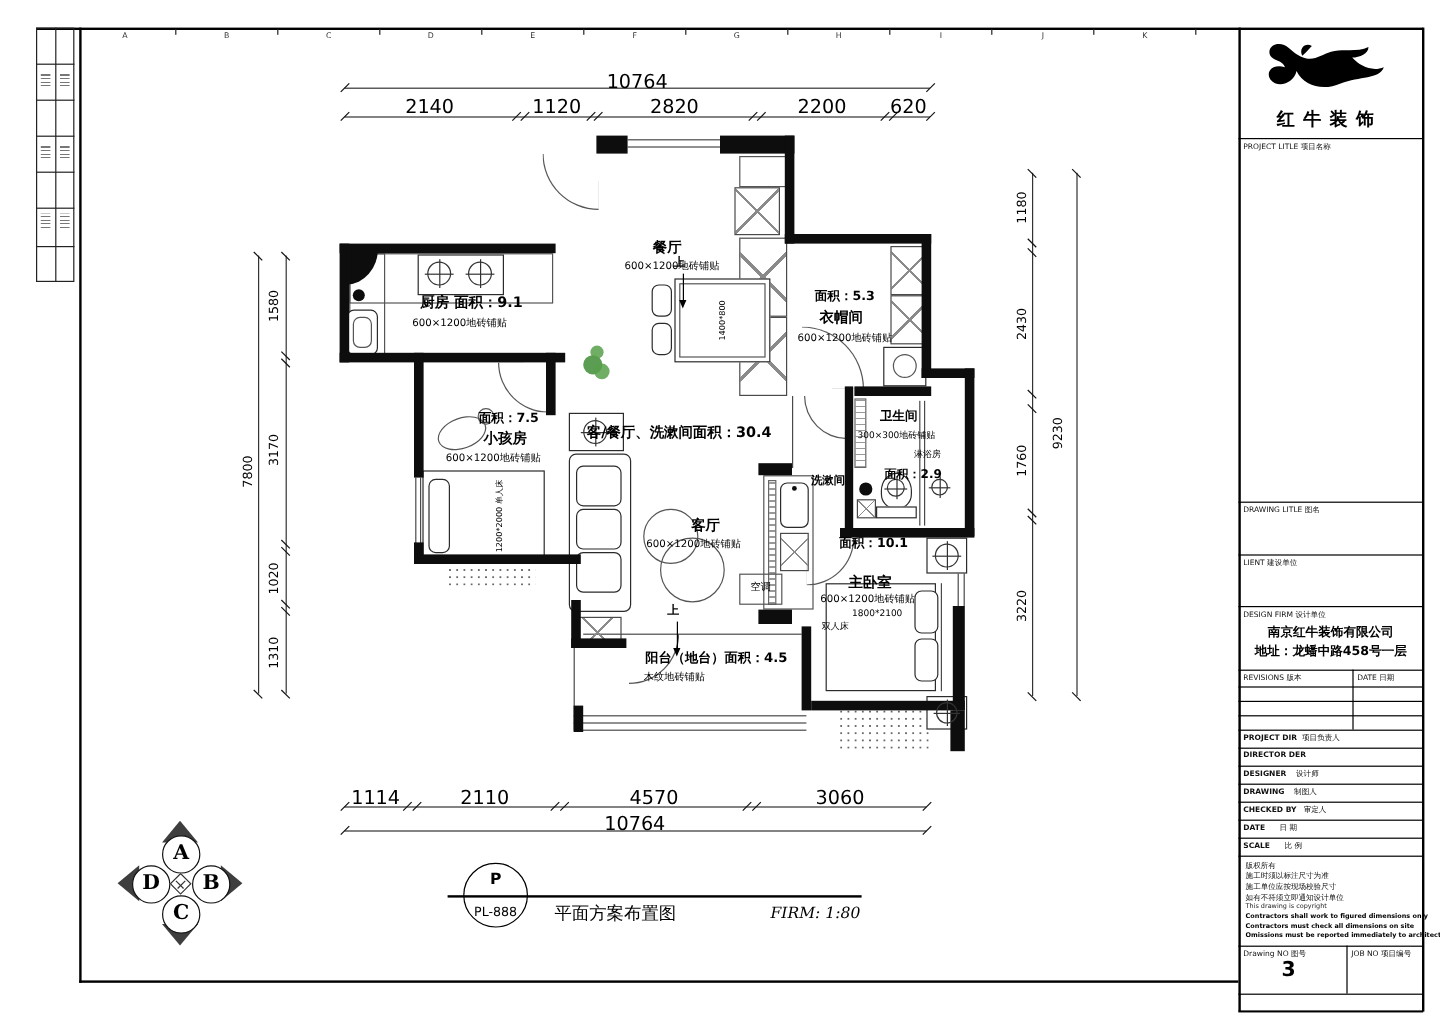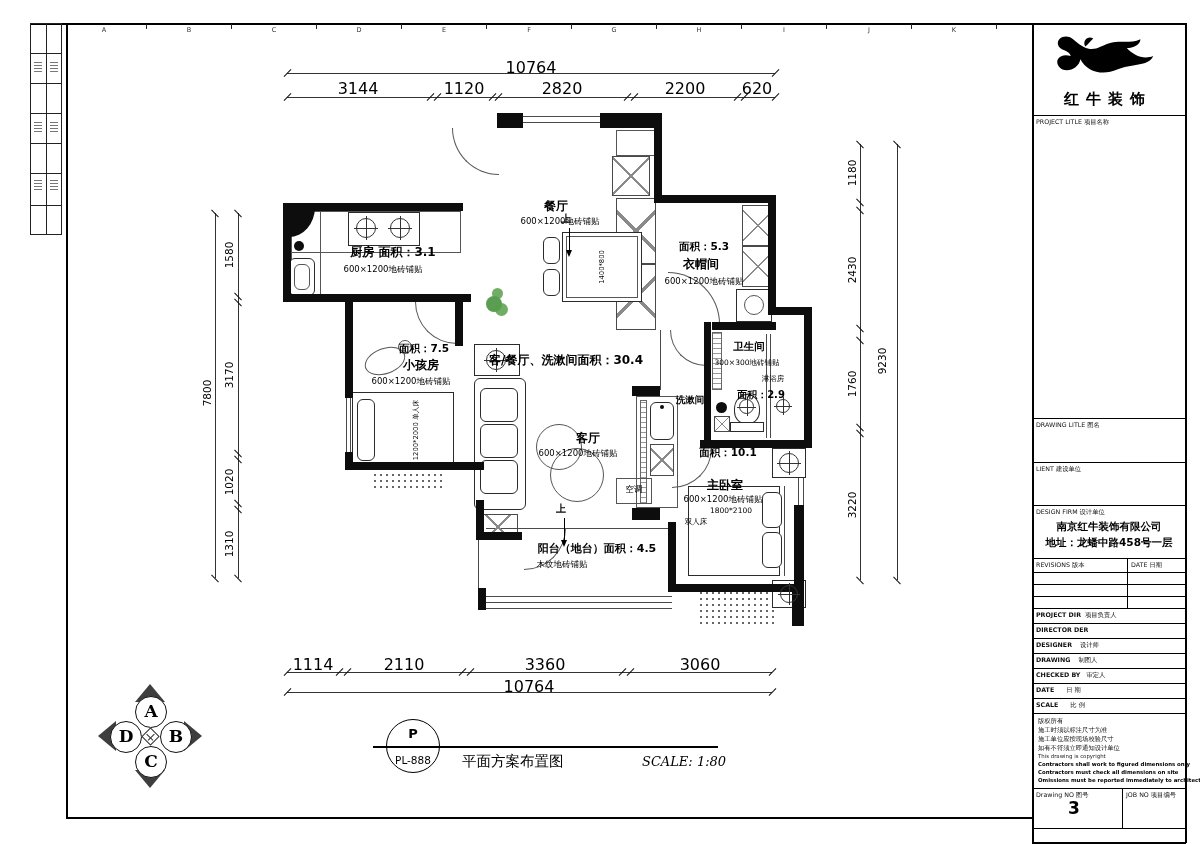--- a/index.html
+++ b/index.html
@@ -115,41 +115,41 @@
   <div class="smudge" style="left:34px;top:120px;"></div>
   <div class="smudge" style="left:50px;top:120px;"></div>
   <div class="smudge" style="left:34px;top:178px;"></div>
   <div class="smudge" style="left:50px;top:178px;"></div>
 
   <span class="dt" style="left:531px;top:58px;">10764</span>
   <div class="dimh" style="left:287px;top:73px;width:488px;">
       <i class="tick" style="left: -0.5px; top: -5px;"></i>
       <i class="tick" style="left: 487.5px; top: -5px;"></i>
     </div>
-  <span class="dt" style="left:358px;top:79px;">3144</span>
+  <span class="dt" style="left:358px;top:79px;">2140</span>
   <span class="dt" style="left:464px;top:79px;text-align:right;">1120</span>
   <span class="dt" style="left:562px;top:79px;">2820</span>
   <span class="dt" style="left:685px;top:79px;">2200</span>
   <span class="dt" style="left:757px;top:79px;">620</span>
   <div class="dimh" style="left:287px;top:97px;width:488px;">
       <i class="tick" style="left: -0.5px; top: -5px;"></i>
       <i class="tick" style="left: 142.5px; top: -5px;"></i>
       <i class="tick" style="left: 149.5px; top: -5px;"></i>
       <i class="tick" style="left: 204.5px; top: -5px;"></i>
       <i class="tick" style="left: 210.5px; top: -5px;"></i>
       <i class="tick" style="left: 339.5px; top: -5px;"></i>
       <i class="tick" style="left: 346.5px; top: -5px;"></i>
       <i class="tick" style="left: 449.5px; top: -5px;"></i>
       <i class="tick" style="left: 456.5px; top: -5px;"></i>
       <i class="tick" style="left: 487.5px; top: -5px;"></i>
     </div>
 
   <span class="dt" style="left:313px;top:655px;">1114</span>
   <span class="dt" style="left:404px;top:655px;">2110</span>
-  <span class="dt" style="left:545px;top:655px;">3360</span>
+  <span class="dt" style="left:545px;top:655px;">4570</span>
   <span class="dt" style="left:700px;top:655px;">3060</span>
   <div class="dimh" style="left:287px;top:672px;width:485px;">
       <i class="tick" style="left: -0.5px; top: -5px;"></i>
       <i class="tick" style="left: 51.5px; top: -5px;"></i>
       <i class="tick" style="left: 59.5px; top: -5px;"></i>
       <i class="tick" style="left: 174.5px; top: -5px;"></i>
       <i class="tick" style="left: 182.5px; top: -5px;"></i>
       <i class="tick" style="left: 334.5px; top: -5px;"></i>
       <i class="tick" style="left: 342.5px; top: -5px;"></i>
       <i class="tick" style="left: 484.5px; top: -5px;"></i>
@@ -321,21 +321,21 @@
   <div class="arc arc-br" style="left:672px;top:448px;width:40px;height:40px;"></div>
   <div class="arc arc-br" style="left:524px;top:528px;width:42px;height:42px;"></div>
 
   <span class="rm" style="left:566px;top:212px;font-size:10px;">上</span>
   <div class="ln" style="left:569px;top:228px;width:1px;height:22px;background:#000;"></div>
   <div class="arrowdown" style="left:566px;top:250px;"></div>
   <span class="rm" style="left:561px;top:502px;font-size:10px;">上</span>
   <div class="ln" style="left:564px;top:518px;width:1px;height:22px;background:#000;"></div>
   <div class="arrowdown" style="left:561px;top:540px;"></div>
 
-  <span class="rl" style="left:393px;top:244px;">厨房 面积：3.1</span>
+  <span class="rl" style="left:393px;top:244px;">厨房 面积：9.1</span>
   <span class="rs" style="left:383px;top:264px;">600×1200地砖铺贴</span>
   <span class="rl" style="left:556px;top:198px;">餐厅</span>
   <span class="rs" style="left:560px;top:216px;">600×1200地砖铺贴</span>
   <span class="rm" style="left:704px;top:240px;">面积：5.3</span>
   <span class="rl" style="left:701px;top:256px;">衣帽间</span>
   <span class="rs" style="left:704px;top:276px;">600×1200地砖铺贴</span>
   <span class="rm" style="left:424px;top:342px;">面积：7.5</span>
   <span class="rl" style="left:421px;top:357px;">小孩房</span>
   <span class="rs" style="left:411px;top:376px;">600×1200地砖铺贴</span>
   <span class="rl" style="left:566px;top:352px;">客/餐厅、洗漱间面积：30.4</span>
@@ -365,21 +365,21 @@
     <div class="cmp-circle" style="left:12px;top:37px;">D</div>
     <div class="cmp-center"></div>
   </div>
 
   <div class="ln" style="left:373px;top:746px;width:345px;height:1.5px;background:#000;z-index:2;"></div>
   <div class="bubble">
     <span style="top:6px;font-size:13px;font-weight: 700;">P</span>
     <span style="bottom:6px;font-size:10.5px;">PL-888</span>
   </div>
   <span class="t-cn">平面方案布置图</span>
-  <span class="t-scale">SCALE: 1:80</span>
+  <span class="t-scale">FIRM: 1:80</span>
 
   <svg style="position:absolute;left:1050px;top:32px;z-index:5;" width="112" height="56" viewBox="0 0 140 70">
     <path fill="#000" d="M30 10 C22 2 8 6 10 16 C12 24 24 22 26 30 C14 26 5 34 11 43 C19 53 36 46 38 34 C46 50 66 55 84 47 C104 39 124 43 129 30 C117 35 104 29 96 20 C104 20 113 16 113 9 C101 15 86 10 74 14 C60 18 52 30 30 10 Z"></path>
     <path fill="#000" d="M44 18 C40 10 48 4 54 8 C50 12 48 15 44 18 Z"></path>
   </svg>
   <div class="logo-name">红牛装饰</div>
 
   <div class="tbl" style="left:1032px;top:115px;width:154px;height:1px;"></div>
   <span class="tlab" style="left:1036px;top:118px;">PROJECT LITLE 项目名称</span>
   <div class="tbl" style="left:1032px;top:418px;width:154px;height:1px;"></div>

